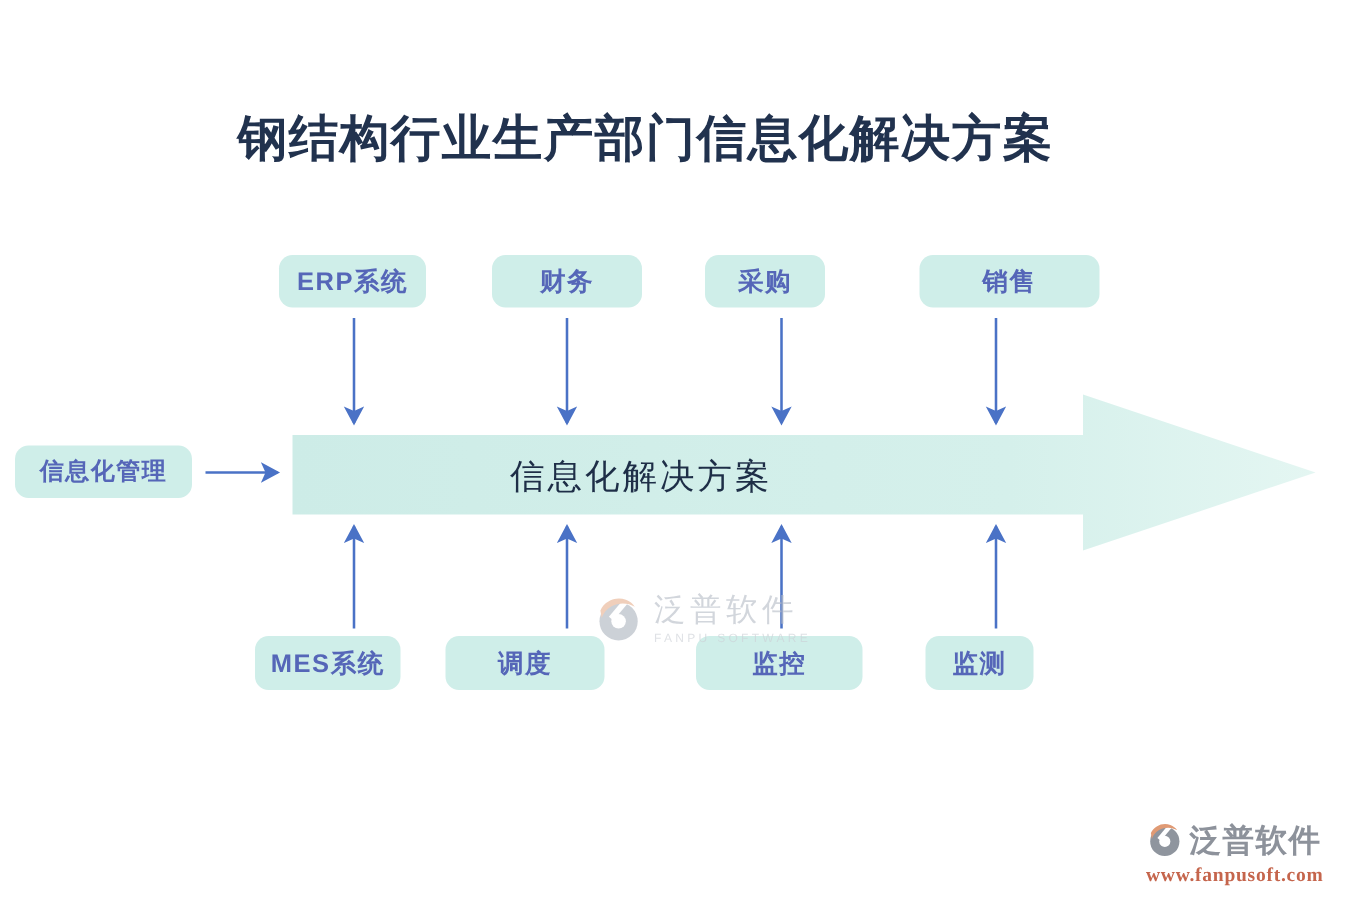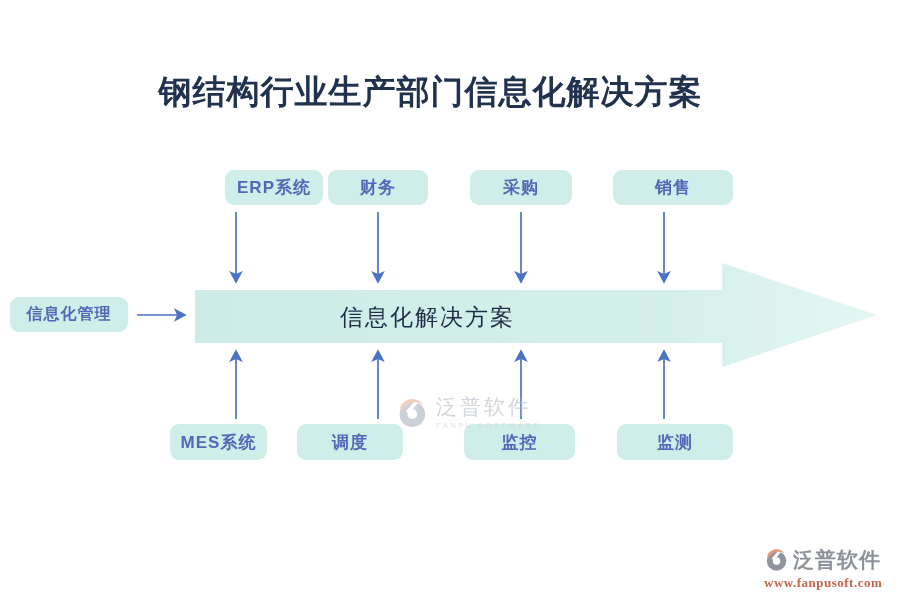--- a/index.html
+++ b/index.html
@@ -75,31 +75,31 @@
     <line x1="664" y1="212" x2="664" y2="282" stroke="#4a72c6" stroke-width="1.7" marker-end="url(#ah)"></line>
 
     <line x1="236" y1="419" x2="236" y2="351" stroke="#4a72c6" stroke-width="1.7" marker-end="url(#ah)"></line>
     <line x1="378" y1="419" x2="378" y2="351" stroke="#4a72c6" stroke-width="1.7" marker-end="url(#ah)"></line>
     <line x1="521" y1="419" x2="521" y2="351" stroke="#4a72c6" stroke-width="1.7" marker-end="url(#ah)"></line>
     <line x1="664" y1="419" x2="664" y2="351" stroke="#4a72c6" stroke-width="1.7" marker-end="url(#ah)"></line>
   </svg>
 
   <div class="banner-label">信息化解决方案</div>
 
-  <div class="box" style="left:186px;top:170px;width:98px;margin-left:39px;">ERP系统</div>
+  <div class="box" style="left:186px;top:170px;width:98px;">ERP系统</div>
   <div class="box" style="left:328px;top:170px;width:100px;">财务</div>
-  <div class="box" style="left:470px;top:170px;width:102px;">采购</div>
+  <div class="box" style="left:470px;top:170px;width:80px;">采购</div>
   <div class="box" style="left:613px;top:170px;width:120px;">销售</div>
 
   <div class="box" style="left:10px;top:297px;width:118px;font-size:16px;">信息化管理</div>
 
   <div class="box bottom" style="left:170px;top:424px;width:97px;">MES系统</div>
   <div class="box bottom" style="left:297px;top:424px;width:106px;">调度</div>
   <div class="box bottom" style="left:464px;top:424px;width:111px;">监控</div>
-  <div class="box bottom" style="left:617px;top:424px;width:116px;">监测</div>
+  <div class="box bottom" style="left:617px;top:424px;width:72px;">监测</div>
 
   <div class="wm-center">
     <svg width="34" height="34" viewBox="0 0 28 28">
       <circle cx="13.5" cy="15" r="10.5" fill="#aeb5bf"></circle>
       <circle cx="13.5" cy="15" r="4" fill="#ffffff"></circle>
       <rect x="12" y="1" width="3.2" height="14" fill="#ffffff" transform="rotate(40 13.5 8.5)"></rect>
       <path fill="#e8b392" d="M3.5,9 C6,3.8 12,1.2 17.5,3.2 C19.6,4 21.3,5.3 22.4,7 C18.6,4.6 13.4,4.5 9.4,6.9 C6.9,8.4 5,10.8 4.2,13.2 Z"></path>
     </svg>
     <div class="wm-texts">
       <div class="wm-brand">泛普软件</div>

